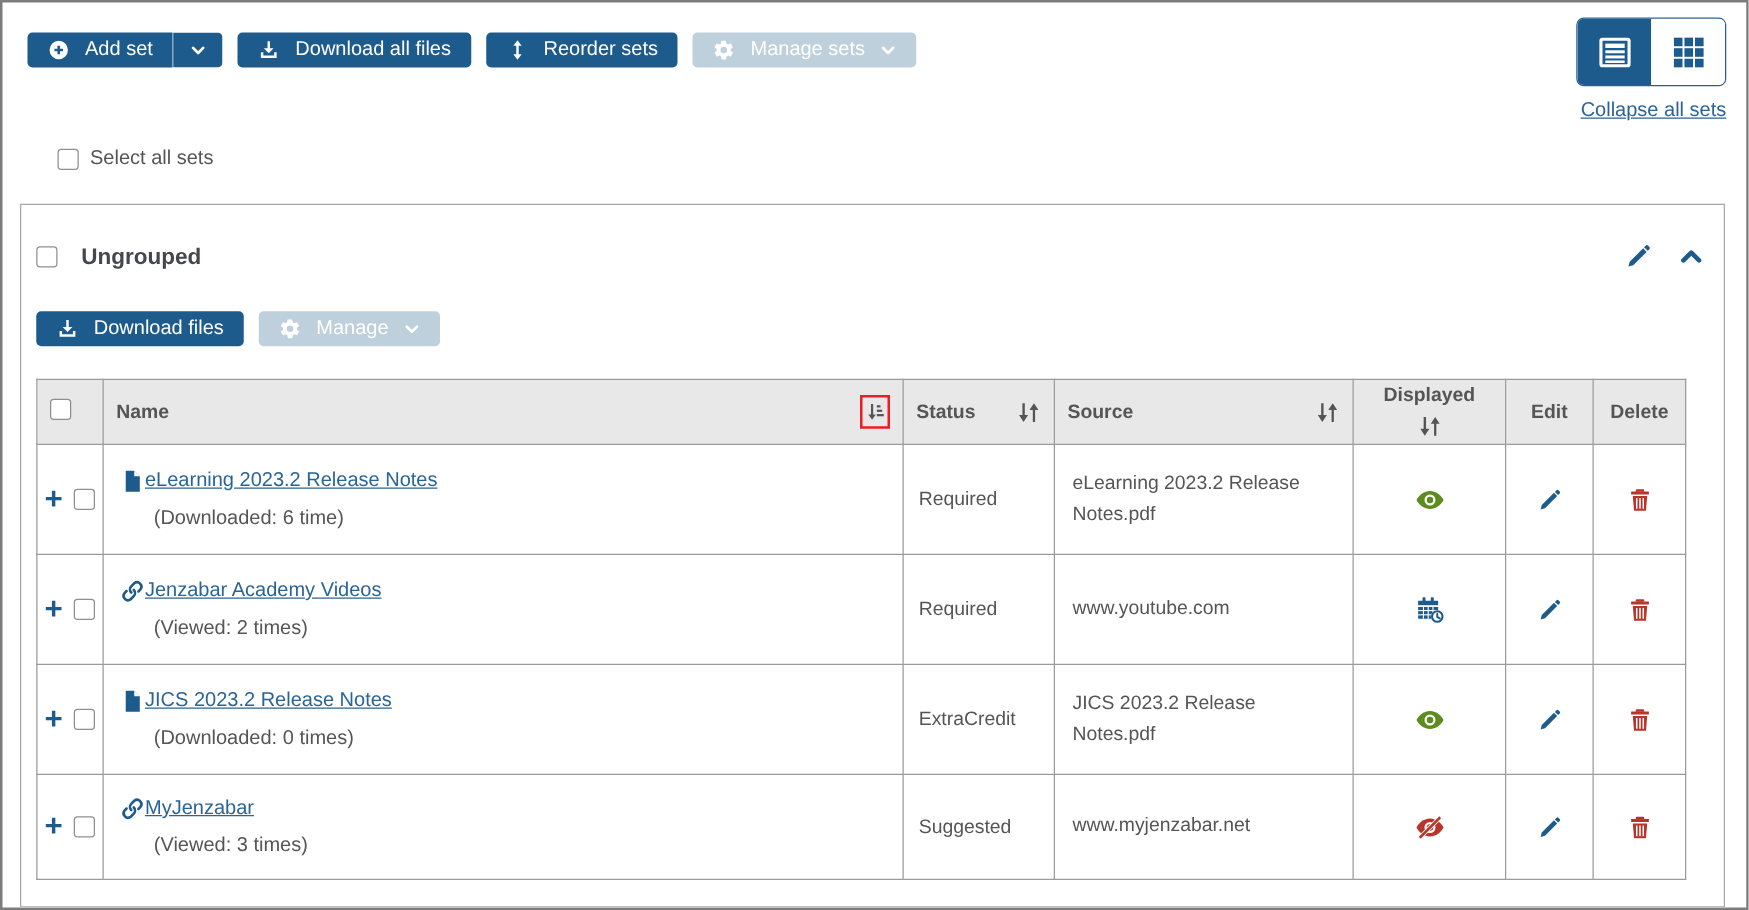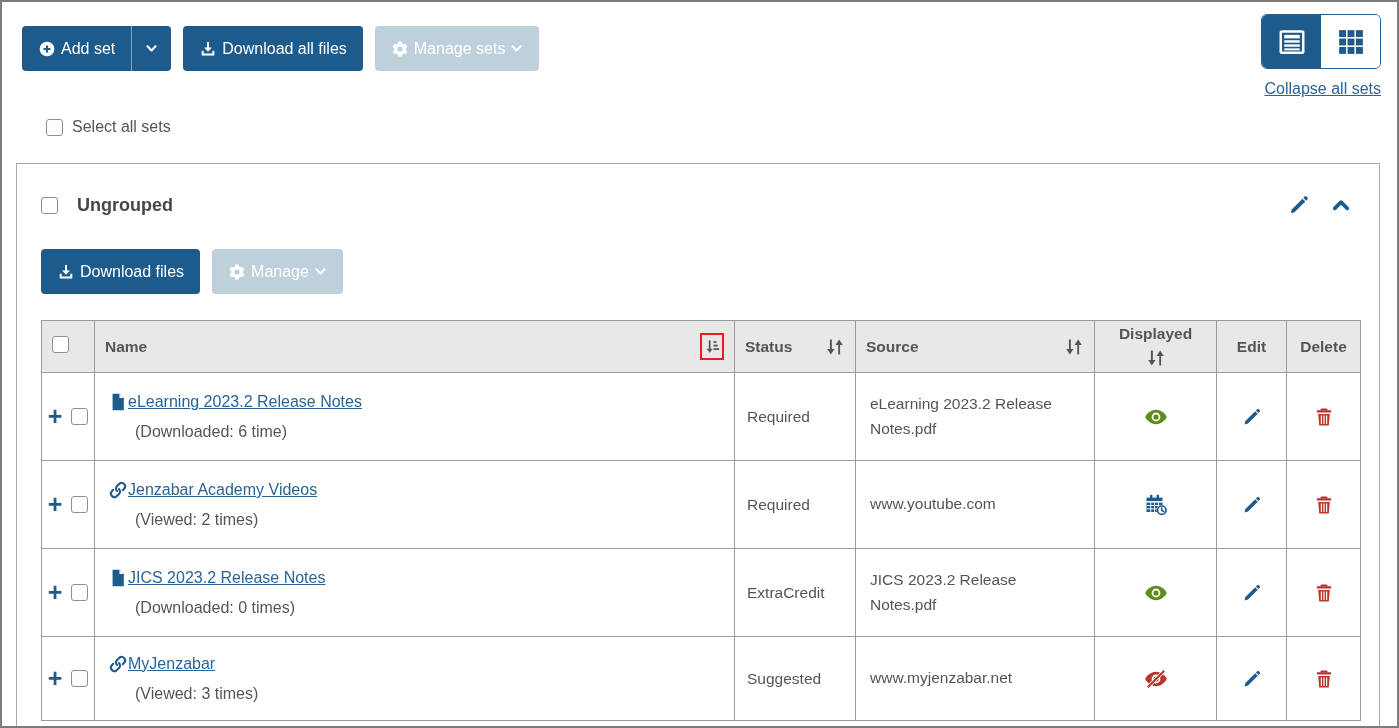--- a/index.html
+++ b/index.html
@@ -10,22 +10,22 @@
 
   
   .ic { display:inline-block; vertical-align:middle; flex:none; }
   .ic18 { width:18px; height:18px; }
   .ic14 { width:13px; height:13px; }
   .ic20 { width:20px; height:20px; }
   .ic22 { width:22px; height:22px; }
   .ic26 { width:26px; height:24px; }
 
   
-  .btn { display:inline-flex; align-items:center; gap:5px; background:#1e5b8d; color:#fff;
-         border:none; border-radius:4px; padding:8px 16px; font-size:16px; height:45px;
+  .btn { display:inline-flex; align-items:center; gap:12px; background:#1e5b8d; color:#fff;
+         border:none; border-radius:4px; padding:8px 16px; font-size:16px; height:28px;
          font-family:inherit; cursor:pointer; white-space:nowrap; }
   .btn.disabled { background:#bed0dc; cursor:default; }
   .split { display:inline-flex; }
   .split .btn.main { border-radius:4px 0 0 4px; }
   .split .btn.caret { border-radius:0 4px 4px 0; border-left:1px solid rgba(255,255,255,.45); padding:8px 13px; }
 
   .top-bar { display:flex; justify-content:space-between; align-items:flex-start; }
   .toolbar-left { display:flex; gap:12px; align-items:center; }
   .toolbar-right { display:flex; flex-direction:column; align-items:flex-end; margin-top:-12px;margin-left:7px; }
 
@@ -37,21 +37,21 @@
 
   a.link { color:#2a6496; text-decoration:underline; cursor:pointer; font-size:16px; }
   .collapse-link { margin-top:11px; }
 
   .select-all { display:flex; align-items:center; gap:9px; margin:20px 0 0 24px; font-size:16px; color:#555; cursor:pointer; }
 
   input[type=checkbox] { appearance:none; -webkit-appearance:none; width:17px; height:17px;
     border:1.5px solid #8f8f8f; border-radius:3px; background:#fff; margin:0; cursor:pointer; flex:none; }
 
   
-  .set-panel { margin:27px 1px 0 -6px; border:1px solid #a8a8a8; background:#fff; padding:20px 24px 21px; }
+  .set-panel { margin:27px 1px 0 -6px; border:1px solid #a8a8a8; background:#fff; padding:20px 12px 21px; }
   .panel-header { display:flex; align-items:center; padding:10px 4px 0 0; }
   .panel-title { font-size:18px; font-weight:bold; color:#45474f; margin-left:19px; }
   .panel-header .spacer { flex:1; }
   .panel-icon-btn { background:none; border:none; cursor:pointer; color:#1e5b8d; padding:0; margin-left:21px; display:flex; }
 
   .panel-toolbar { display:flex; gap:12px; margin-top:33px; }
 
   
   table.res-table { border-collapse:collapse; table-layout:fixed; width:1319px; margin-top:26px; }
   .res-table th, .res-table td { border:1px solid #9b9b9b; }
@@ -199,20 +199,26 @@
                 <use href="#i-chev-down"></use>
               </svg>
         </button>
       </div>
       <button class="btn">
         <svg class="ic ic18">
               <use href="#i-download"></use>
             </svg>
         <span>Download all files</span>
       </button>
+      <button class="btn">
+        <svg class="ic ic18">
+              <use href="#i-updown"></use>
+            </svg>
+        <span>Reorder sets</span>
+      </button>
       <button class="btn disabled">
         <svg class="ic ic18">
               <use href="#i-gear"></use>
             </svg>
         <span>Manage sets</span>
         <svg class="ic ic14">
               <use href="#i-chev-down"></use>
             </svg>
       </button>
     </div>

